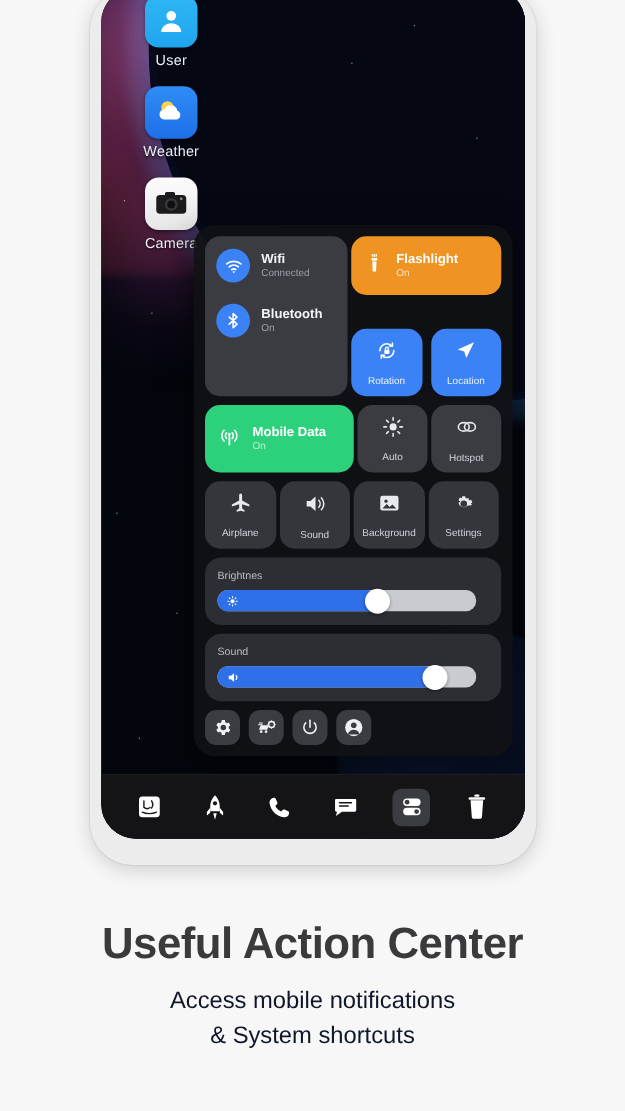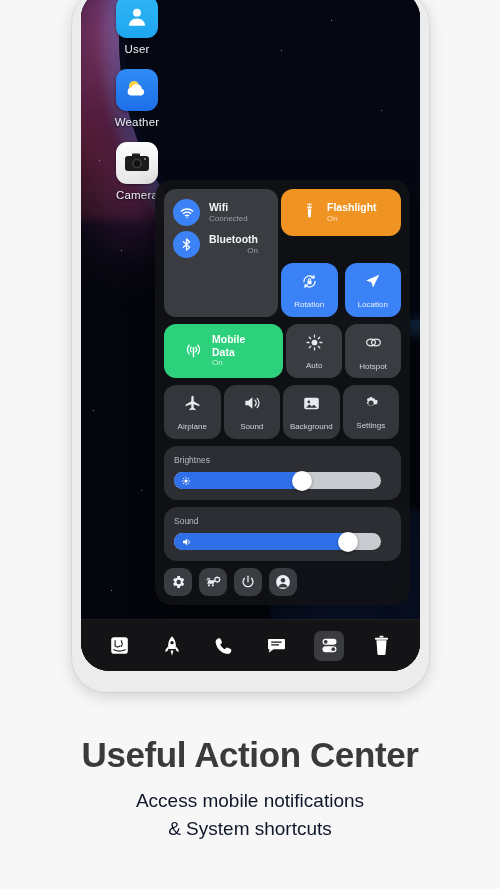--- a/index.html
+++ b/index.html
@@ -101,32 +101,32 @@
     box-shadow: 0 8px 28px rgba(0,0,0,0.55);
   }
   .cc-row { display: flex; gap: 3px; margin-bottom: 7px; }
   .col { display: flex; flex-direction: column; gap: 7px; }
   .tile-grey { background: #3a3c41; }
   .tile-grey-d { background: #34363b; }
 
   
   .wbt { width: 120px; background: #3a3c41; border-radius: 12px; padding: 10px 9px; }
   .wbt-item { display: flex; align-items: center; gap: 9px; }
-  .wbt-item + .wbt-item { margin-top: 5px; text-align: right; }
+  .wbt-item + .wbt-item { margin-top: 17px; }
   .circ {
     width: 27px; height: 27px; border-radius: 50%;
     background: #3b82f6; display: flex; align-items: center; justify-content: center; flex: none;
   }
   .wbt-t { font-size: 10.5px; color: #f2f4f8; font-weight: bold; line-height: 1.25; }
   .wbt-s { font-size: 8px; color: #9aa0aa; line-height: 1.3; }
 
   
   .wide {
     width: 120px; height: 47px; border-radius: 12px;
-    display: flex; align-items: center; gap: 9px; padding: 0 20px;
+    display: flex; align-items: center; gap: 9px; padding: 0 10px;
   }
   .wide-orange { background: #ef9322; }
   .wide-green { background: #2dd17c; }
   .wide-t { font-size: 10.5px; color: #fff; font-weight: bold; line-height: 1.2; }
   .wide-s { font-size: 8px; color: rgba(255,255,255,0.72); line-height: 1.3; }
 
   
   .sq {
     width: 56.5px; height: 54px; border-radius: 12px;
     display: flex; flex-direction: column; align-items: center; justify-content: center; gap: 5px;

